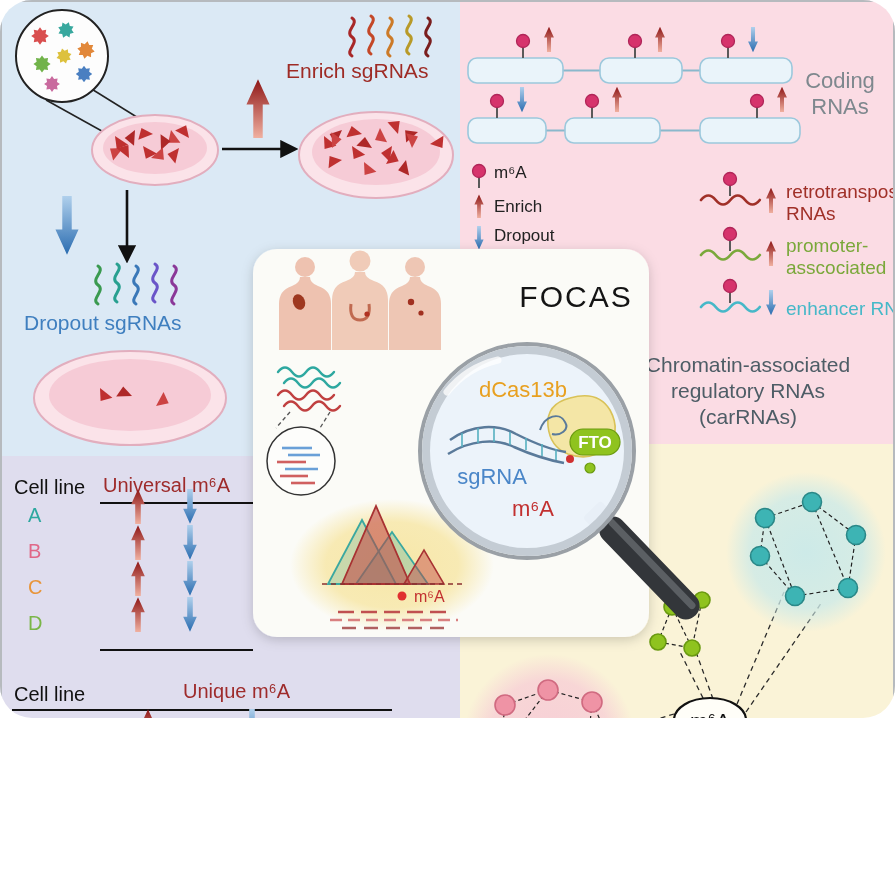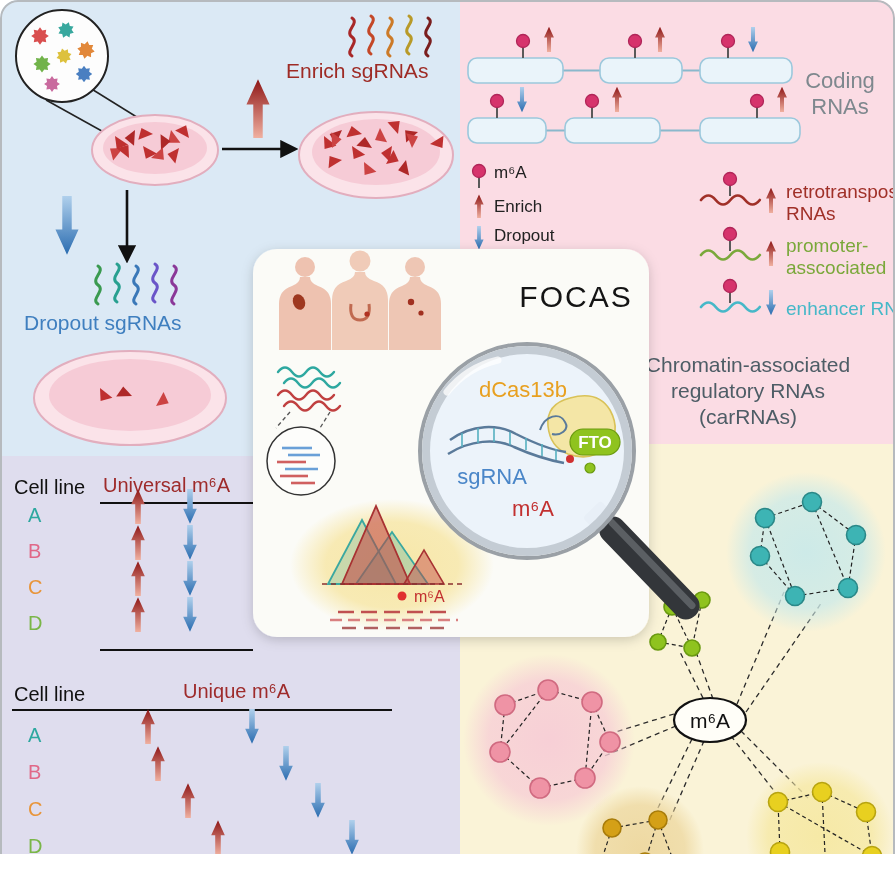--- a/index.html
+++ b/index.html
@@ -1,16 +1,16 @@
 <!DOCTYPE html>
 <html><head>
 <meta charset="utf-8">
 <style>
   html,body{margin:0;padding:0;background:#ffffff;}
-  .canvas{position:relative;width:895px;height:854px;overflow:hidden;}
+  .canvas{position:relative;width:895px;height:718px;overflow:hidden;border-radius:32px;}
   svg{display:block;}
   text{font-family:"Liberation Sans","DejaVu Sans",sans-serif;}
 </style>
 </head>
 <body>
 
 <div class="canvas">
 <svg width="895" height="895" viewBox="0 0 895 895" xmlns="http://www.w3.org/2000/svg">
   <defs>
     <clipPath id="roundClip">

